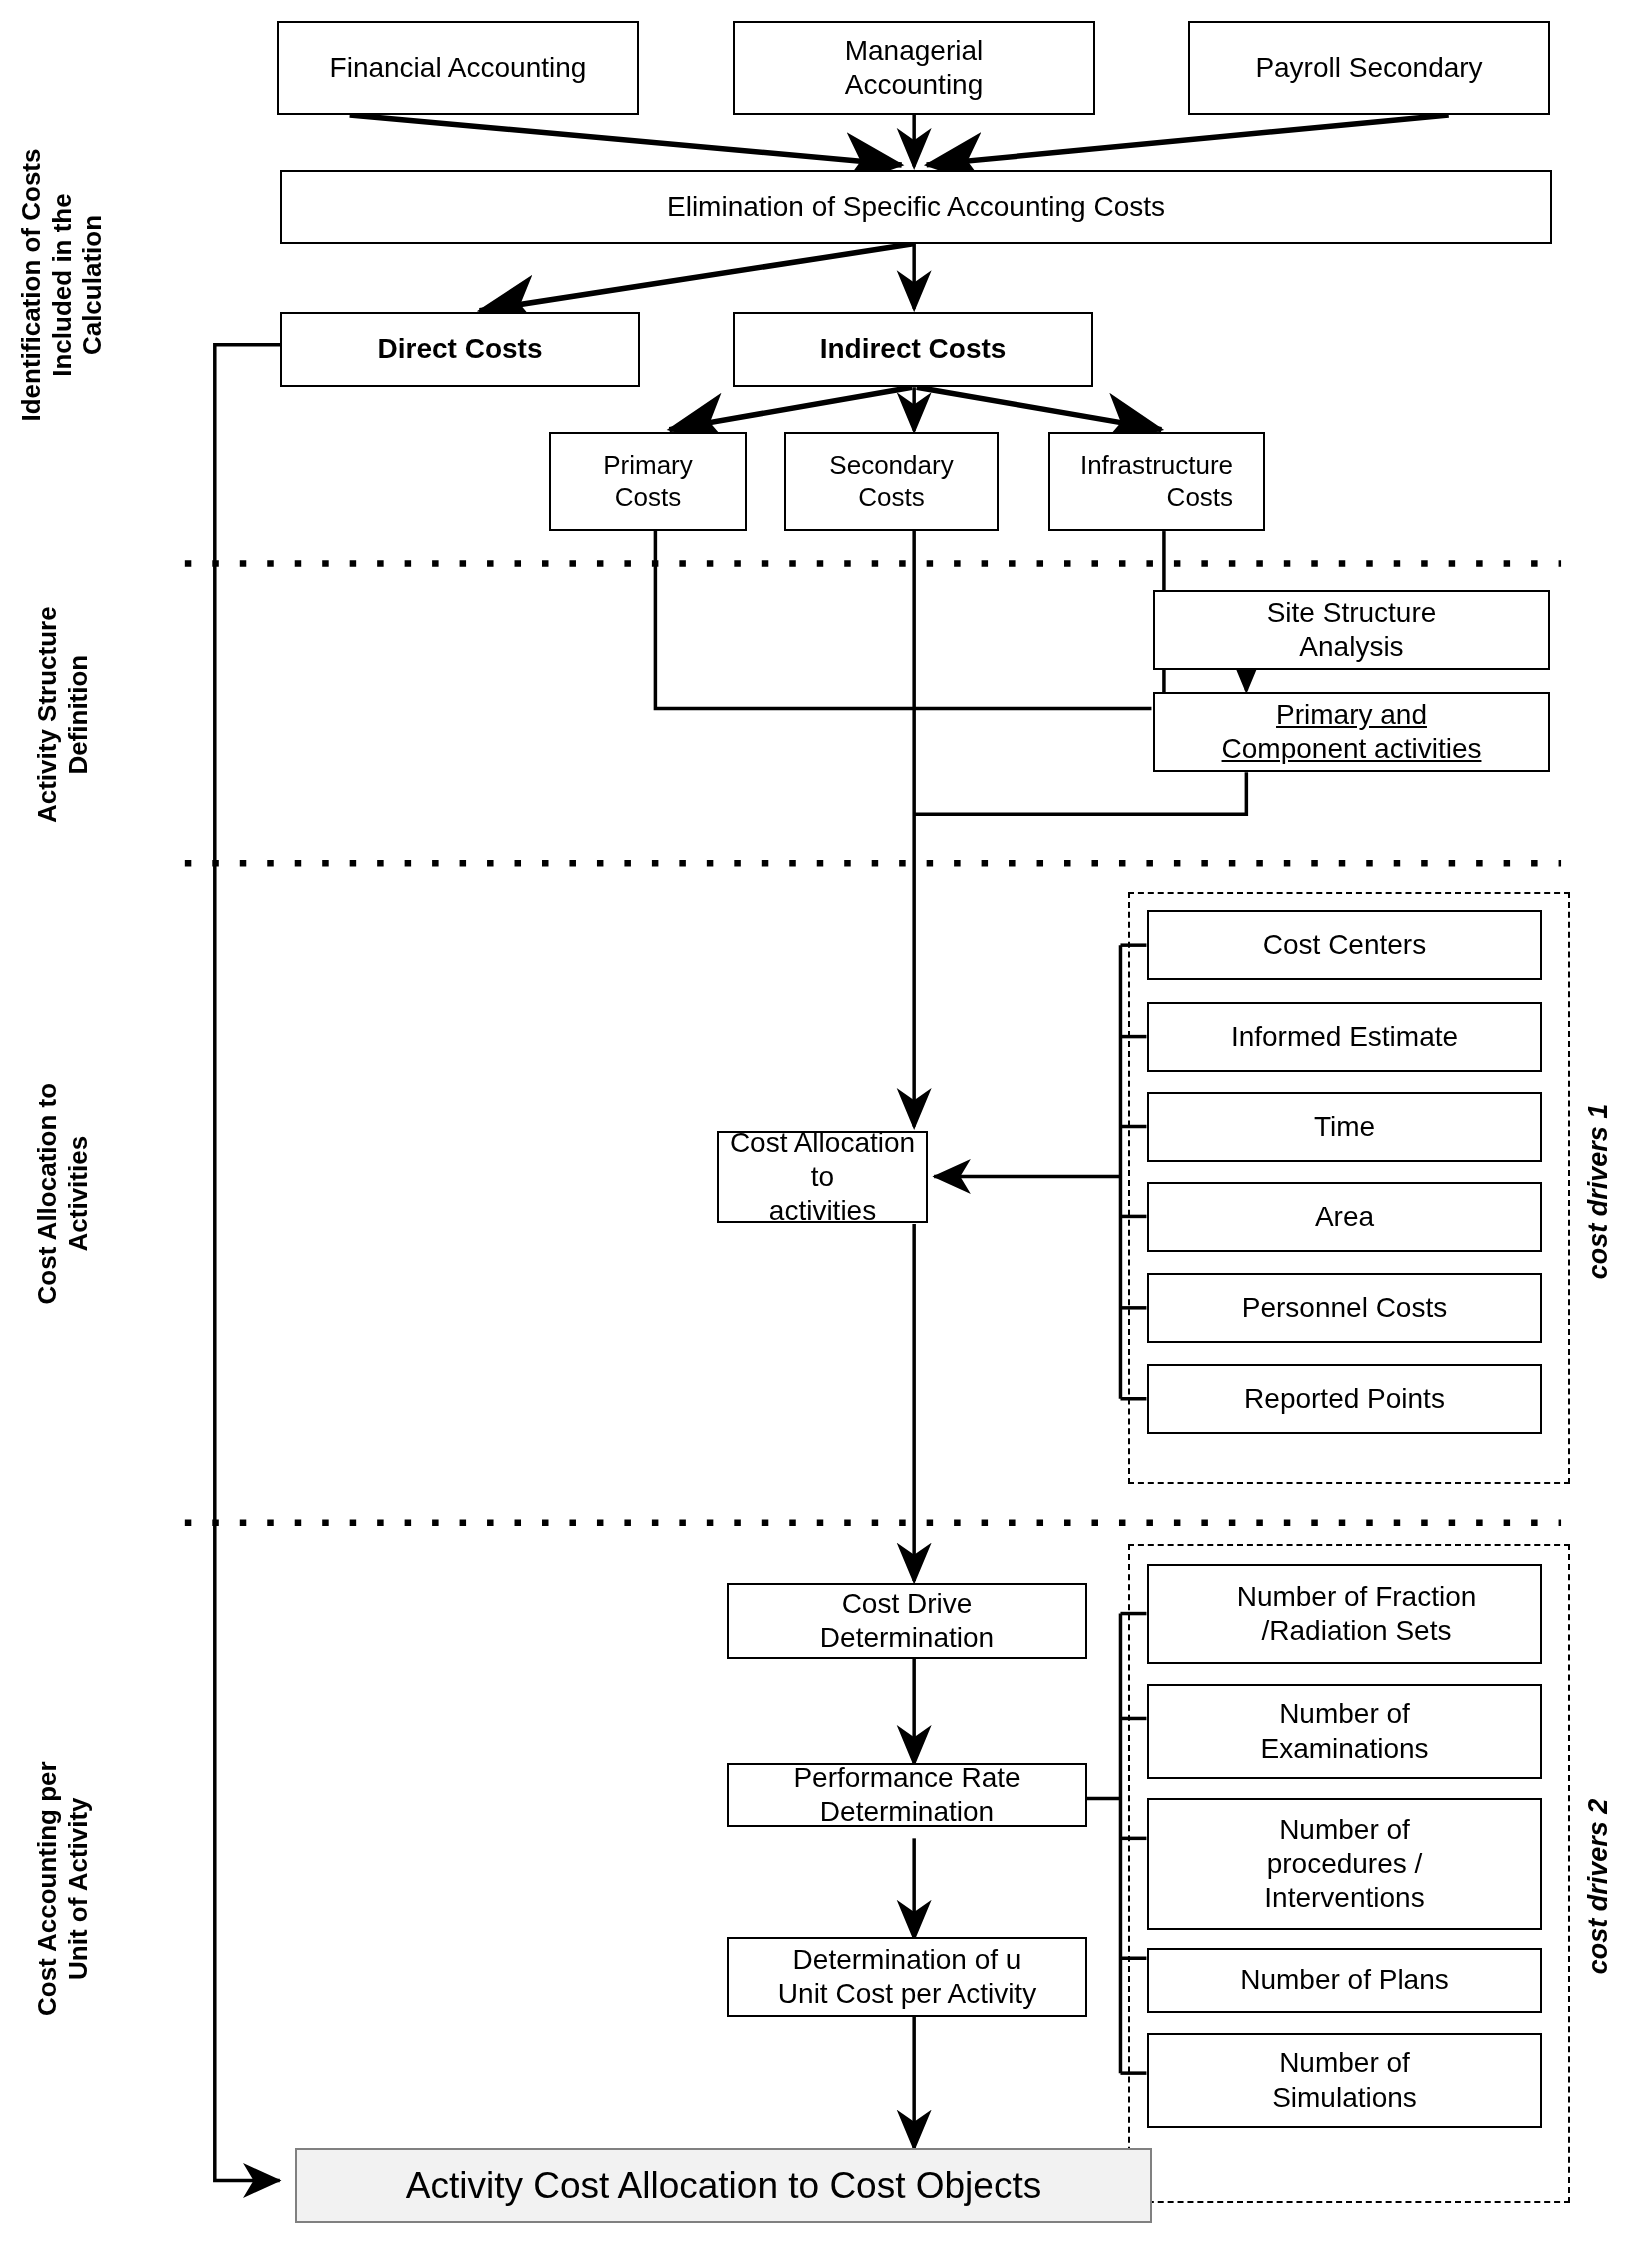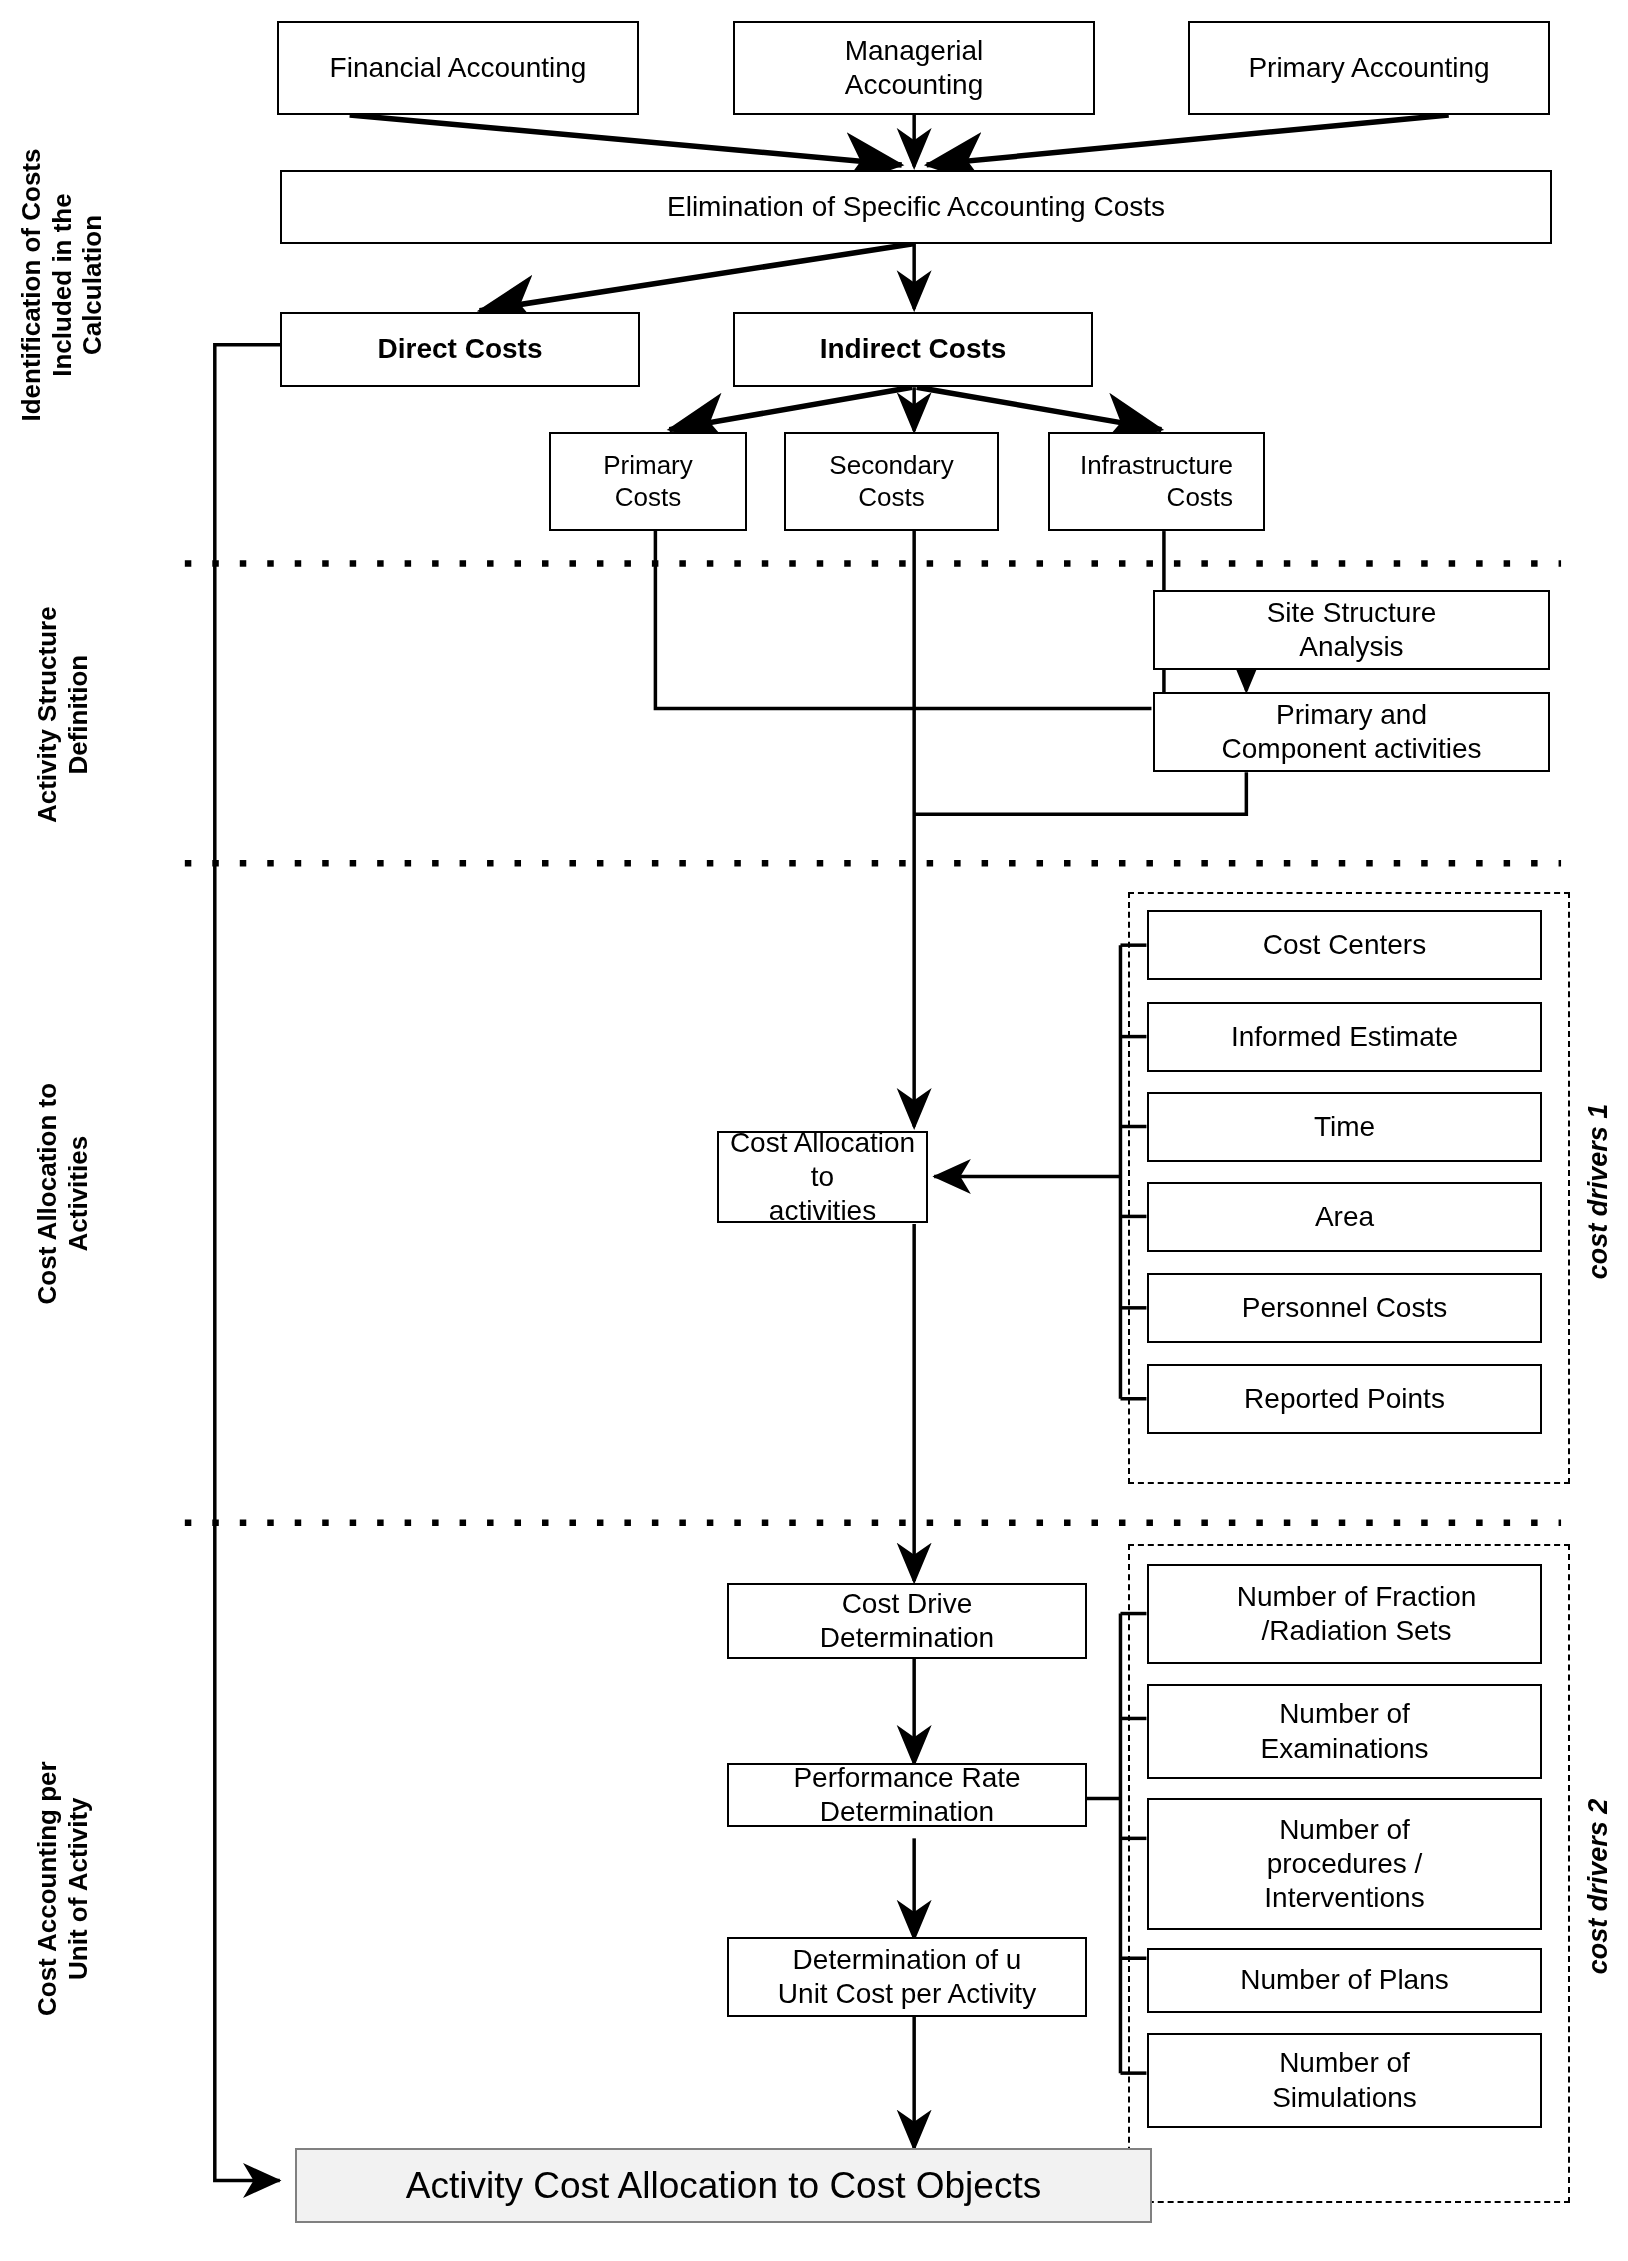--- a/index.html
+++ b/index.html
@@ -118,21 +118,21 @@
   </div>
 
   <div class="node" style="left:277px;top:21px;width:362px;height:94px;font-size:28px;">
     <span>Financial Accounting</span>
   </div>
   <div class="node" style="left:733px;top:21px;width:362px;height:94px;font-size:28px;white-space:pre-line;">
     <span style="white-space:pre-line;">Managerial
 Accounting</span>
   </div>
   <div class="node" style="left:1188px;top:21px;width:362px;height:94px;font-size:28px;">
-    <span>Primary Accounting</span>
+    <span>Payroll Secondary</span>
   </div>
 
   <div class="node" style="left:280px;top:170px;width:1272px;height:74px;font-size:28px;">
     <span>Elimination of Specific Accounting Costs</span>
   </div>
 
   <div class="node bold" style="left:280px;top:312px;width:360px;height:75px;font-size:28px;">
     <span>Direct Costs</span>
   </div>
   <div class="node bold" style="left:733px;top:312px;width:360px;height:75px;font-size:28px;">
@@ -150,21 +150,21 @@
   <div class="node" style="left:1048px;top:432px;width:217px;height:99px;font-size:26px;text-align:right;">
     <span style="white-space:pre-line;">Infrastructure
 Costs</span>
   </div>
 
   <div class="node" style="left:1153px;top:590px;width:397px;height:80px;font-size:28px;">
     <span style="white-space:pre-line;">Site Structure
 Analysis</span>
   </div>
   <div class="node" style="left:1153px;top:692px;width:397px;height:80px;font-size:28px;">
-    <span style="white-space:pre-line;">Primary and
+    <span style="white-space:pre-line;text-decoration:underline;">Primary and
 Component activities</span>
   </div>
 
   <div class="node" style="left:717px;top:1131px;width:211px;height:92px;font-size:28px;">
     <span style="white-space:pre-line;">Cost Allocation to
 activities</span>
   </div>
 
   <div class="dashbox" style="left:1128px;top:892px;width:442px;height:592px;"></div>
   <div class="driverlabel" style="left:1569px;top:994px;width:60px;height:395px;font-size:27px;">

